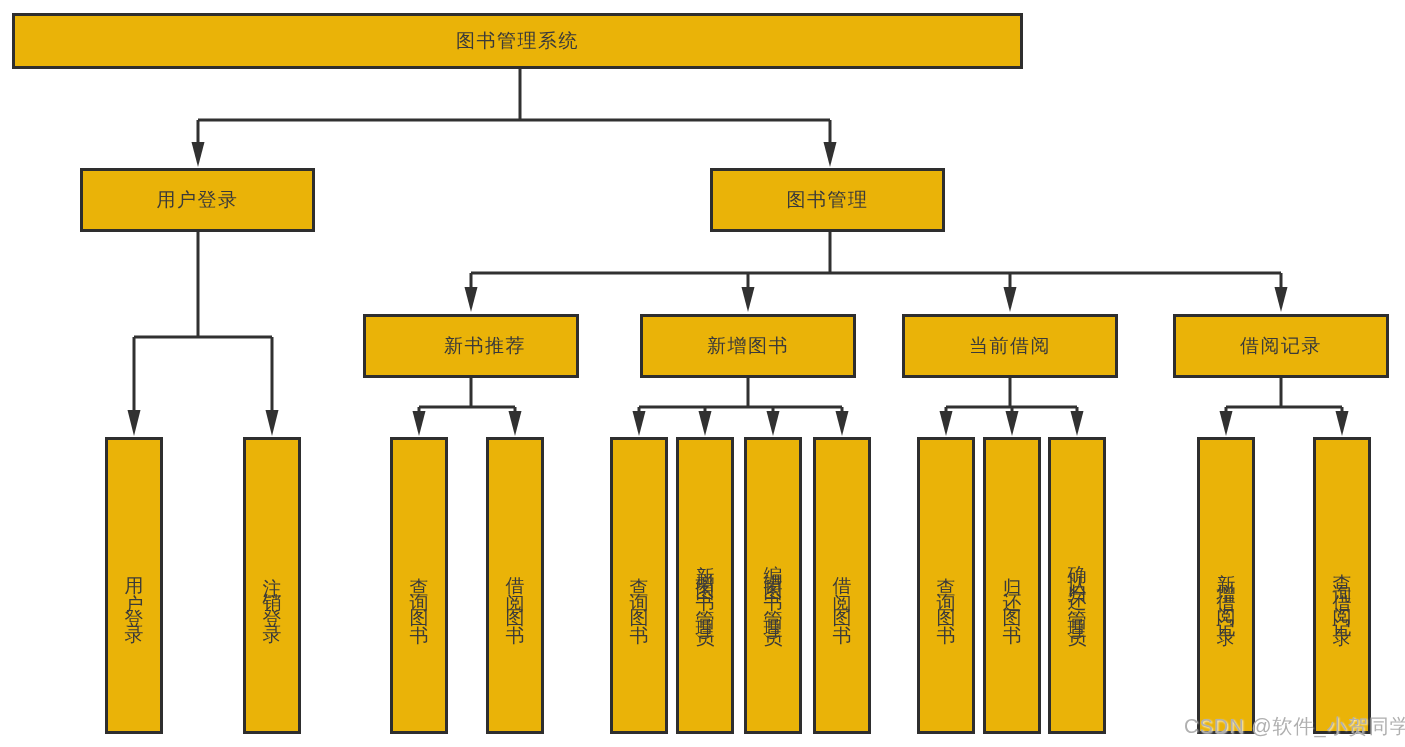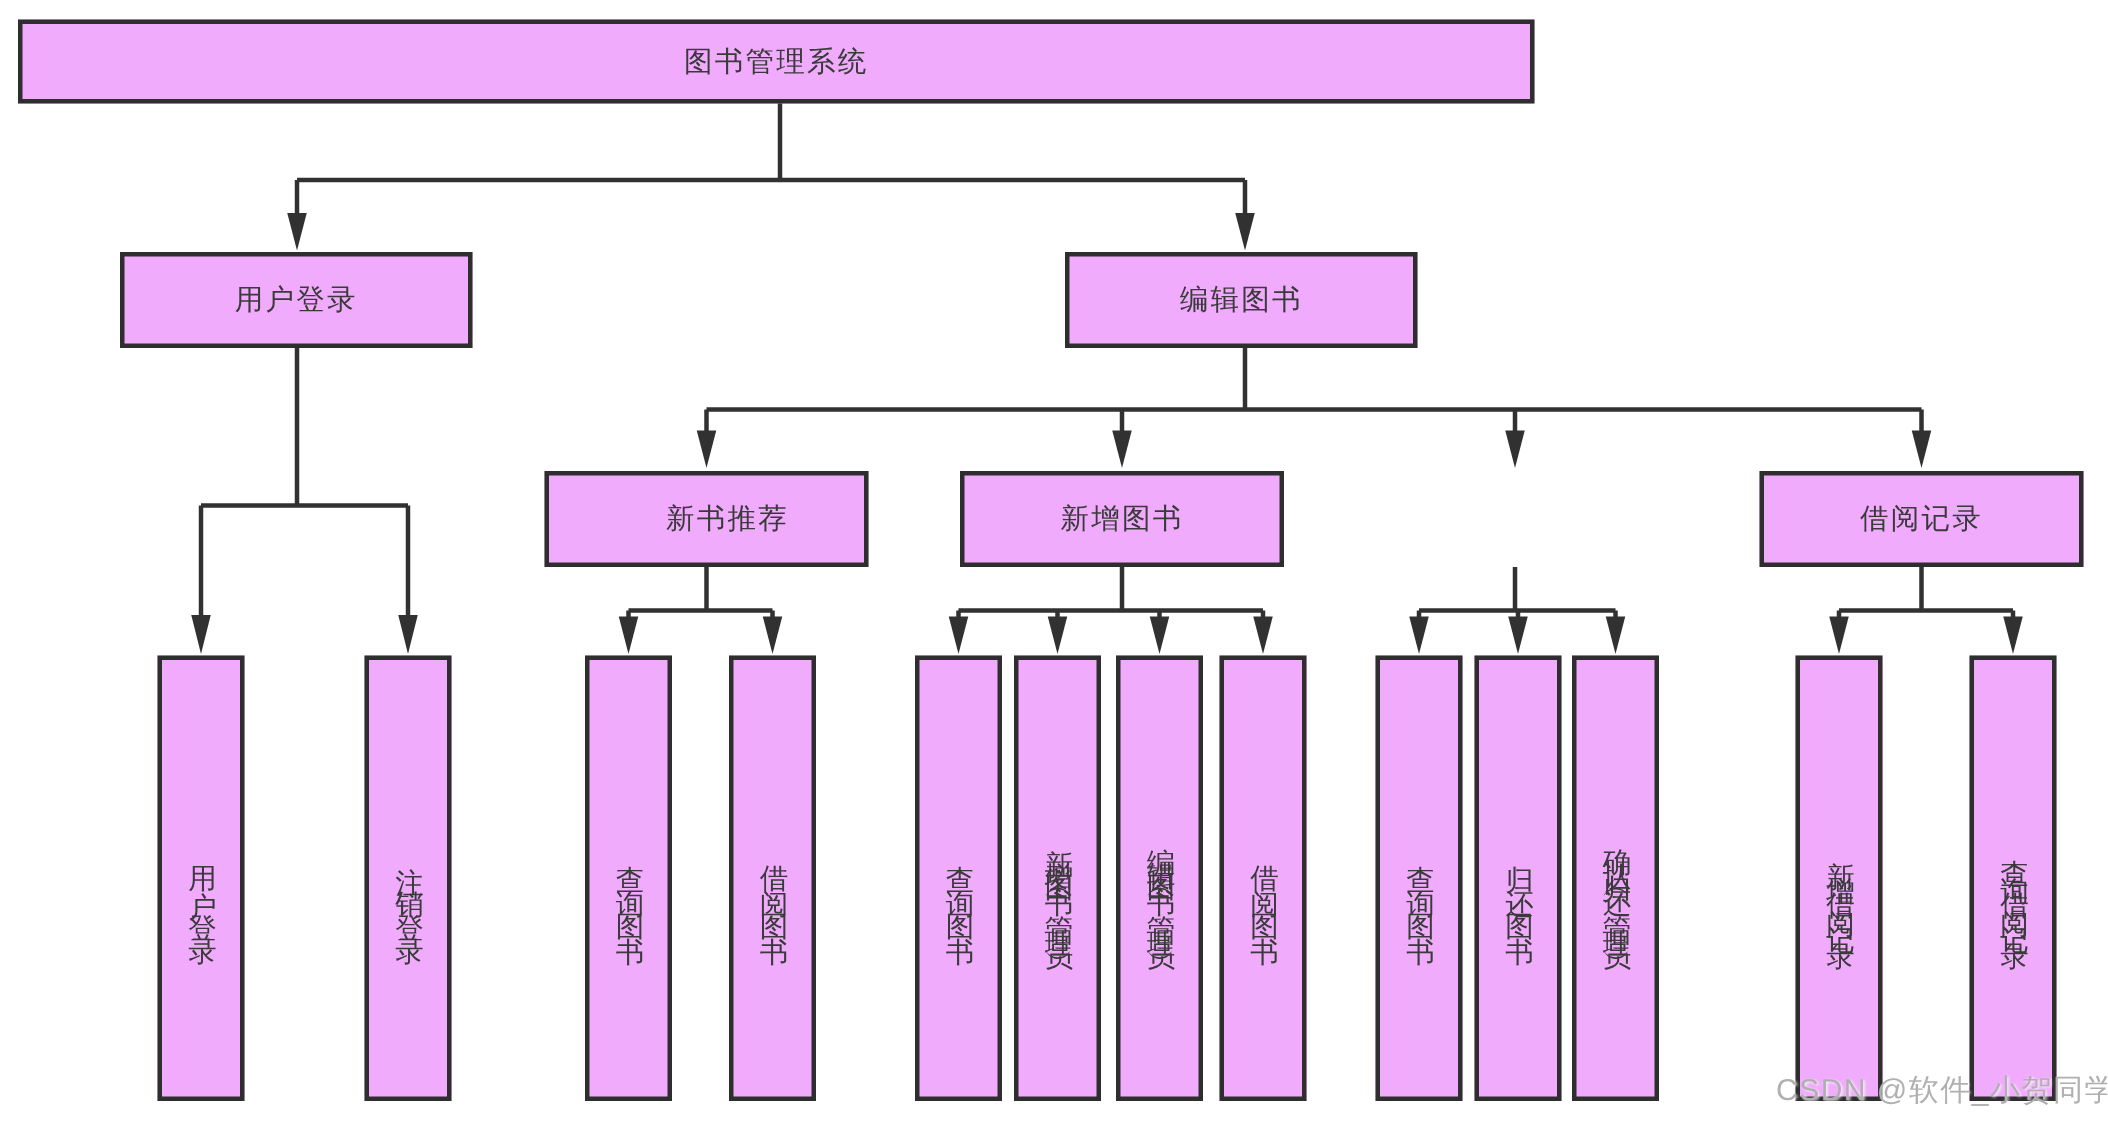--- a/index.html
+++ b/index.html
@@ -25,21 +25,21 @@
     stroke: #313131;
     stroke-width: 3;
     fill: none;
   }
   svg.connectors polygon {
     fill: #313131;
     stroke: none;
   }
   .box {
     position: absolute;
-    background: #f0abfc;
+    background: #eab308;
     border: 3px solid #2e2e2e;
     box-sizing: border-box;
     display: flex;
     align-items: center;
     justify-content: center;
     z-index: 2;
   }
   .hlabel {
     font-size: 19px;
     color: #3a3a3a;
@@ -168,29 +168,32 @@
   </svg>
 
   <div class="box root-box">
     <span class="hlabel">图书管理系统</span>
   </div>
 
   <div class="box b-user">
     <span class="hlabel">用户登录</span>
   </div>
   <div class="box b-mgmt">
-    <span class="hlabel">编辑图书</span>
+    <span class="hlabel">图书管理</span>
   </div>
 
   <div class="box g-new">
     <span class="hlabel">新书推荐</span>
   </div>
   <div class="box g-borrow">
     <span class="hlabel">新增图书</span>
   </div>
+  <div class="box g-current">
+    <span class="hlabel">当前借阅</span>
+  </div>
   <div class="box g-records">
     <span class="hlabel">借阅记录</span>
   </div>
 
   <div class="box leaf l1">
     <span class="vlabel sp-4">用户登录</span>
   </div>
   <div class="box leaf l2">
     <span class="vlabel sp-4">注销登录</span>
   </div>

